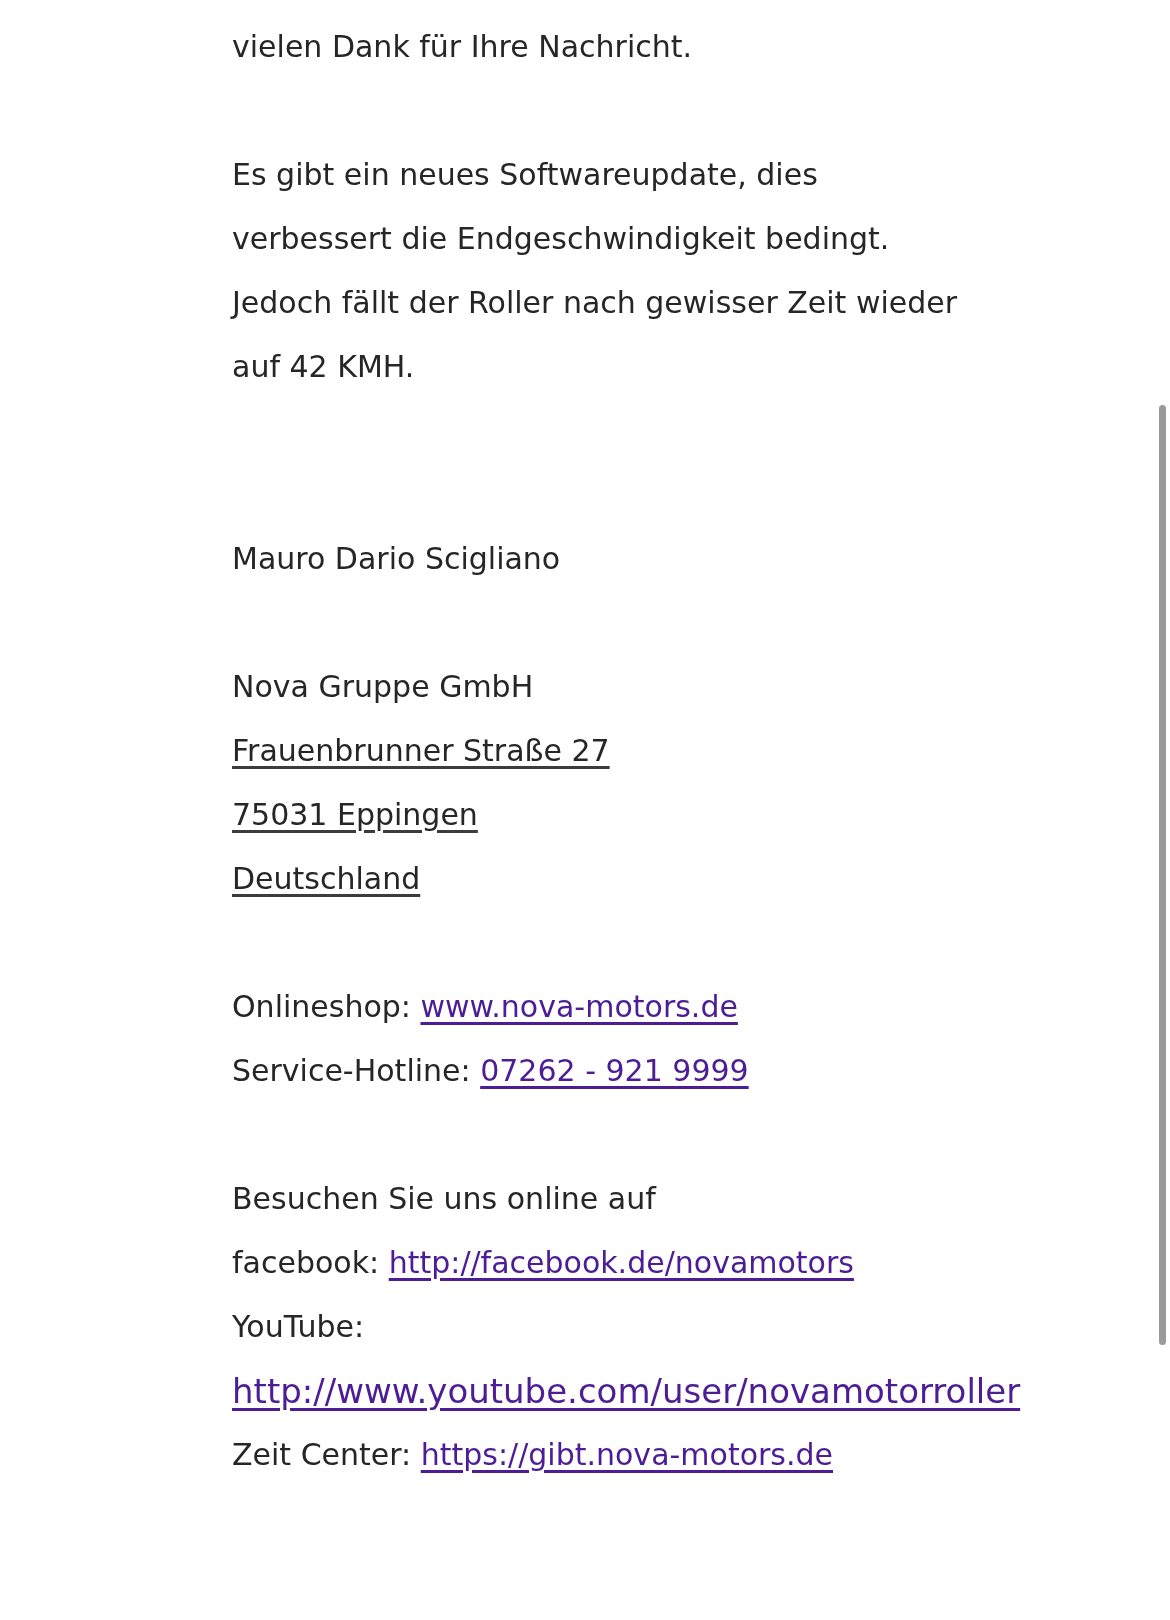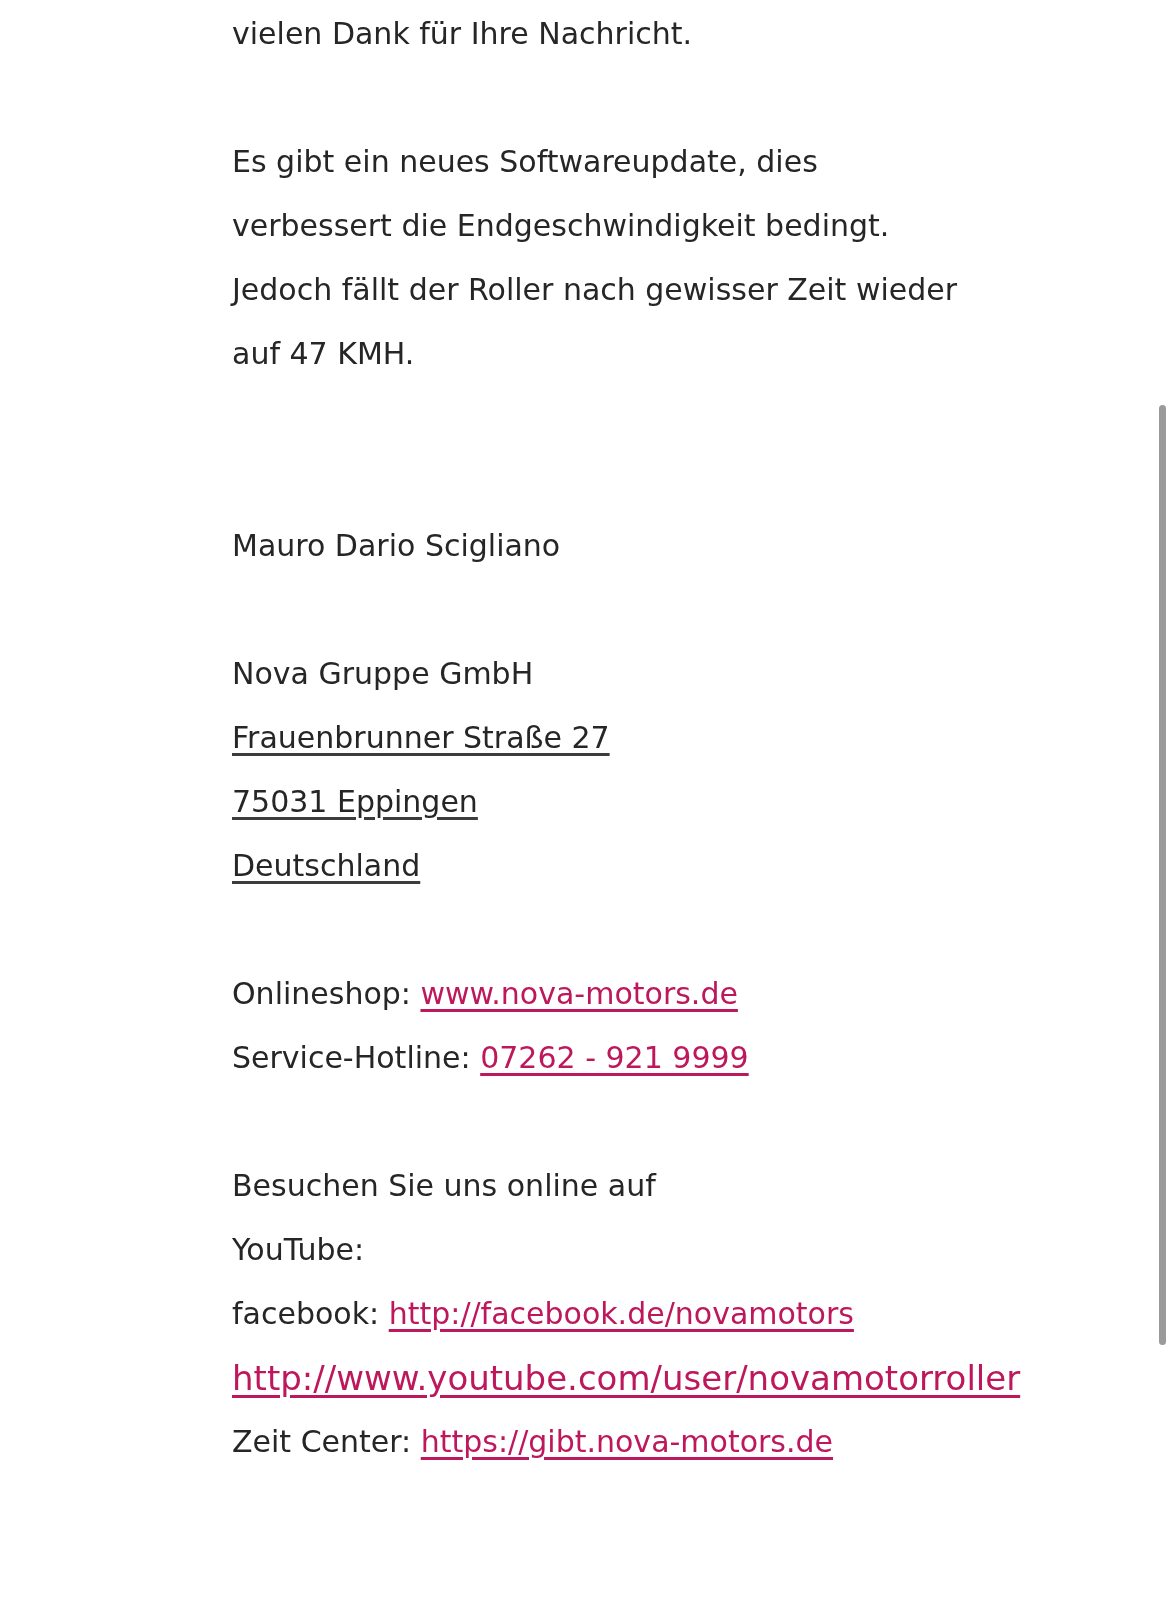--- a/index.html
+++ b/index.html
@@ -12,21 +12,21 @@
     height: 1620px;
     position: relative;
     overflow: hidden;
     font-family: "DejaVu Sans", sans-serif;
     color: #1f1f1f;
   }
 
   #email-body {
     position: absolute;
     left: 232px;
-    top: 0;
+    top: 13px;
     width: 880px;
     padding-top: 2px;
     box-sizing: border-box;
   }
 
   .line {
     font-size: 30px;
     line-height: 64px;
     color: #262626;
     white-space: pre;
@@ -40,21 +40,21 @@
   .spacer-md { height: 128px; }
 
   .underlined {
     text-decoration: underline;
     text-decoration-color: #3c3c3c;
     text-underline-offset: 5px;
     margin-top: 33px;
   }
 
   a.link {
-    color: #be185d;
+    color: #4c1d95;
     text-underline-offset: 5px;
   }
 
   .link-only {
     font-size: 34px;
     line-height: 64px;
   }
 
   
   #scrollbar-track {
@@ -80,43 +80,43 @@
 
 <div id="email-body">
 
   <div class="line para">vielen Dank für Ihre Nachricht.</div>
 
   <div class="spacer-sm"></div>
 
   <div class="line para">Es gibt ein neues Softwareupdate, dies</div>
   <div class="line para">verbessert die Endgeschwindigkeit bedingt.</div>
   <div class="line para">Jedoch fällt der Roller nach gewisser Zeit wieder</div>
-  <div class="line para">auf 47 KMH.</div>
+  <div class="line para">auf 42 KMH.</div>
 
   <div class="spacer-md"></div>
 
   <div class="line para">Mauro Dario Scigliano</div>
 
   <div class="spacer-sm"></div>
 
   <div class="line para">Nova Gruppe GmbH</div>
   <div class="line para"><span class="underlined">Frauenbrunner Straße 27</span></div>
   <div class="line para"><span class="underlined">75031 Eppingen</span></div>
   <div class="line para"><span class="underlined">Deutschland</span></div>
 
   <div class="spacer-sm"></div>
 
   <div class="line para"><span>Onlineshop:</span> <a class="link" href="#">www.nova-motors.de</a></div>
   <div class="line para"><span>Service-Hotline:</span> <a class="link" href="#">07262 - 921 9999</a></div>
 
   <div class="spacer-sm"></div>
 
   <div class="line para">Besuchen Sie uns online auf</div>
+  <div class="line para"><span>facebook:</span> <a class="link" href="#">http://facebook.de/novamotors</a></div>
   <div class="line para"><span>YouTube:</span></div>
-  <div class="line para"><span>facebook:</span> <a class="link" href="#">http://facebook.de/novamotors</a></div>
   <div class="line-only link-only"><a class="link" href="#">http://www.youtube.com/user/novamotorroller</a></div>
   <div class="line para"><span>Zeit Center:</span> <a class="link" href="#">https://gibt.nova-motors.de</a></div>
 
 </div>
 
 <div id="scrollbar-track">
   <div id="scrollbar-thumb"></div>
 </div>
 
 </body></html>

